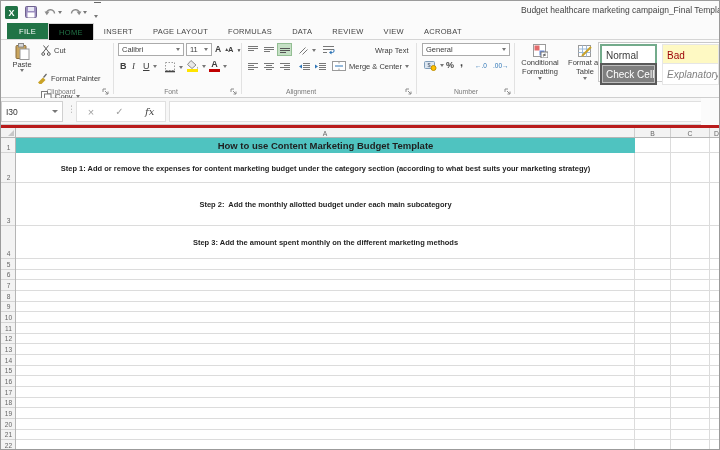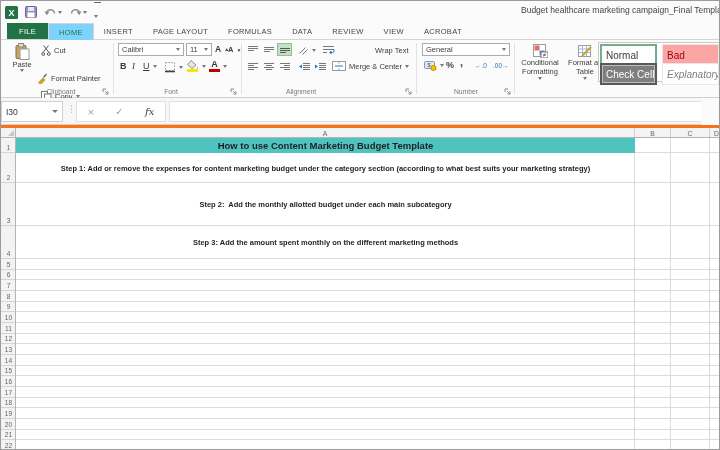--- a/index.html
+++ b/index.html
@@ -14,56 +14,56 @@
   .win-title { position:absolute; right:0; top:4px; max-width:200px; overflow:hidden; white-space:nowrap; font-size:8.5px; color:#444; }
   .dd { width:0; height:0; border-left:3px solid transparent; border-right:3px solid transparent; border-top:3.5px solid #777; display:inline-block; }
   .dd.sm { border-left-width:2.5px; border-right-width:2.5px; border-top-width:3px; }
   .qat-custom { display:inline-block; width:7px; }
   .qat-custom .bar { display:block; width:7px; height:1px; background:#666; margin-bottom:1.5px; }
 
   
   .tabbar { position:absolute; left:0; top:21px; width:720px; height:17px; display:flex; align-items:flex-end; padding-left:6px; }
   .tab { height:16px; padding:0 10px; display:flex; align-items:center; font-size:7.5px; letter-spacing:.3px; color:#444; cursor:default; position:relative; }
   .tab.file { background:#217346; color:#fff; padding:0 12px; }
-  .tab.active { background:#7dd3fc; border:1px solid #d5d5d5; border-bottom:none; color:#217346; z-index:3; height:17px; margin-bottom:-1px; }
+  .tab.active { background:#000000; border:1px solid #d5d5d5; border-bottom:none; color:#217346; z-index:3; height:17px; margin-bottom:-1px; }
 
   
   .ribbon { position:absolute; left:0; top:38px; width:720px; height:59px; background:#fbfbfb; border-top:1px solid #d5d5d5; border-bottom:1px solid #cfcfcf; font-size:7.5px; }
   .gsep { position:absolute; top:3px; bottom:3px; width:1px; background:#e2e2e2; }
   .glabel { position:absolute; bottom:2px; font-size:6.8px; color:#7a7a7a; text-align:center; }
   .launcher { position:absolute; bottom:2px; }
   .big-btn { position:absolute; display:flex; flex-direction:column; align-items:center; text-align:center; color:#3c3c3c; }
   .small-btn { position:absolute; display:flex; align-items:center; gap:3px; color:#3c3c3c; white-space:nowrap; }
   .combo { position:absolute; background:#fff; border:1px solid #ababab; display:flex; align-items:center; font-size:7.5px; padding:0 3px; justify-content:space-between; }
   .tgl { position:absolute; width:15px; height:13px; display:flex; align-items:center; justify-content:center; }
   .tgl.active { background:#c5e0c5; border:1px solid #93be93; }
   .bold-b { font-weight:bold; font-size:9px; }
   .ital-i { font-style:italic; font-size:9px; font-family:"Liberation Serif",serif; }
   .und-u { text-decoration:underline; font-size:9px; }
   .fc-a { font-weight:bold; font-size:9px; line-height:8px; }
   .color-bar { display:block; width:11px; height:3px; margin-top:0px; }
   .chip { width:57px; height:22px; font-size:10px; display:flex; align-items:center; padding-left:4px; background:#fff; border:1px solid #e6e6e6; overflow:hidden; white-space:nowrap; }
   .chip-normal { border:2px solid #73ab8b; }
-  .chip-bad { background:#fca5a5; color:#9c0006; }
+  .chip-bad { background:#fef9c3; color:#9c0006; }
   .chip-check { background:#7f7f7f; color:#fff; border:2px solid #595959; box-shadow:inset 0 0 0 1px #bdbdbd; }
   .chip-explanatory { font-style:italic; color:#7f7f7f; }
   .gallery { position:absolute; left:597px; top:2px; width:130px; height:40px; background:#fff; border:1px solid #c9c9c9; display:grid; grid-template-columns:60px 60px; grid-auto-rows:17px; gap:2px; padding:1px; }
 
   
   .fbar { position:absolute; left:0; top:97px; width:700px; height:27px; background:#f7f7f7; border-bottom:1px solid #d0d0d0; }
   .namebox { position:absolute; left:0; top:3px; width:62px; height:21px; background:#fff; border:1px solid #d0d0d0; display:flex; align-items:center; padding:0 4px; font-size:8.5px; color:#333; justify-content:space-between; }
   .fx-cluster { position:absolute; left:75px; top:3px; width:90px; height:21px; background:#fff; border:1px solid #e0e0e0; display:flex; align-items:center; justify-content:space-around; }
   .fdots { position:absolute; left:66px; top:6px; color:#aaa; font-size:9px; }
   .fx-x { color:#a0a0a0; font-size:11px; }
   .fx-ok { color:#a0a0a0; font-size:10px; }
   .fx-fx { font-family:"DejaVu Serif", serif; font-style:italic; font-size:10px; color:#444; }
   .finput { position:absolute; left:168px; top:3px; right:0; height:21px; background:#fff; border:1px solid #e0e0e0; border-right:none; }
 
   
-  .sheet { position:absolute; left:0; top:124px; width:720px; height:326px; background:#f97316; }
+  .sheet { position:absolute; left:0; top:124px; width:720px; height:326px; background:#b91c1c; }
   .corner { position:absolute; left:0; top:3px; width:15px; height:10px; background:#f3f3f3; border-right:1px solid #b5b5b5; border-bottom:1px solid #b5b5b5; }
   .corner .tri { position:absolute; right:1px; bottom:1px; width:0; height:0; border-left:6px solid transparent; border-bottom:6px solid #c7c7c7; }
   .colheads { position:absolute; left:15px; top:3px; width:705px; height:10px; overflow:hidden; background:#f3f3f3; border-bottom:1px solid #b5b5b5; }
   .colhead { position:absolute; top:0; height:10px; display:flex; align-items:center; justify-content:center; font-size:6.8px; color:#666; border-right:1px solid #cfcfcf; }
   .rowheads { position:absolute; left:0; top:13px; width:15px; height:313px; overflow:hidden; background:#f3f3f3; border-right:1px solid #b5b5b5; }
   .rowhead { position:absolute; left:0; width:15px; display:flex; align-items:flex-end; justify-content:center; font-size:6.6px; color:#666; border-bottom:1px solid #d4d4d4; padding-bottom:1px; }
   .grid { position:absolute; left:15px; top:13px; width:705px; height:313px; background:#fff; overflow:hidden; }
   .hline { position:absolute; left:0; width:705px; height:1px; background:#dcdcdc; }
   .vline { position:absolute; top:0; height:313px; width:1px; background:#dcdcdc; }
   .cell { position:absolute; left:0; width:619px; display:flex; align-items:center; justify-content:center; color:#1f1f1f; z-index:2; }

